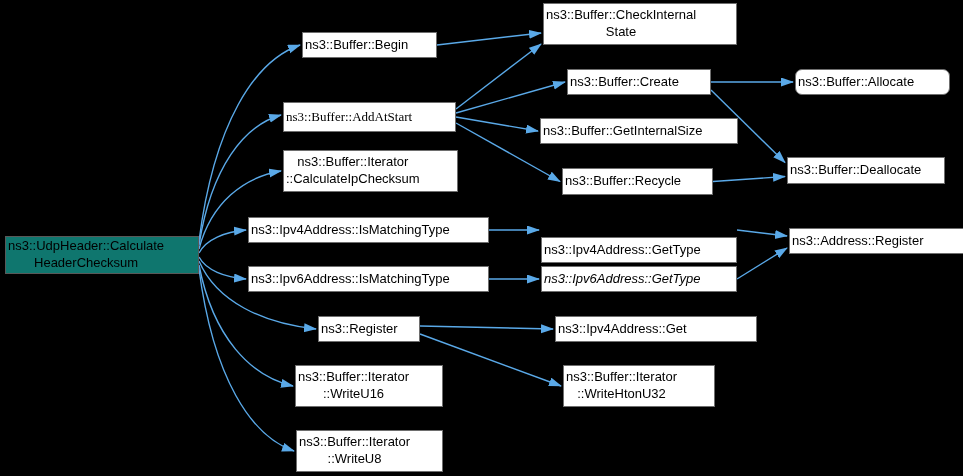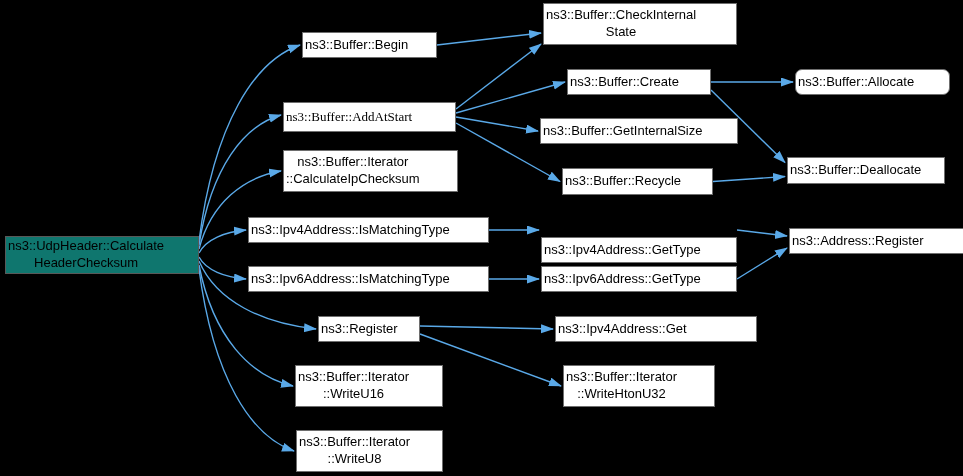--- a/index.html
+++ b/index.html
@@ -135,21 +135,21 @@
   </div>
 
   <div class="node" style="left:562px; top:168px; width:151px; height:27px;">
     <span>ns3::Buffer::Recycle</span>
   </div>
 
   <div class="node" style="left:541px; top:217px; width:196px; height:26px;margin-top:20px;">
     <span>ns3::Ipv4Address::GetType</span>
   </div>
 
-  <div class="node" style="left:541px; top:266px; width:196px; height:26px;">
+  <div class="node" style="left:541px; top:266px; width:196px; height:26px;font-style:italic;">
     <span>ns3::Ipv6Address::GetType</span>
   </div>
 
   <div class="node" style="left:555px; top:316px; width:202px; height:26px;">
     <span>ns3::Ipv4Address::Get</span>
   </div>
 
   <div class="node" style="left:563px; top:365px; width:152px; height:42px;">
     <span>ns3::Buffer::Iterator
 ::WriteHtonU32</span>

